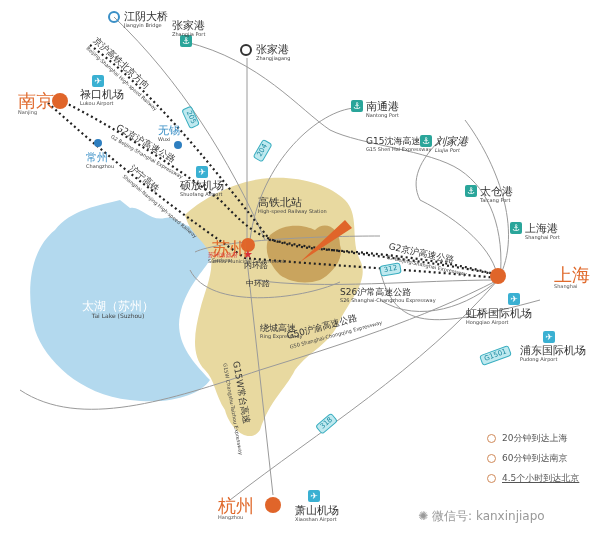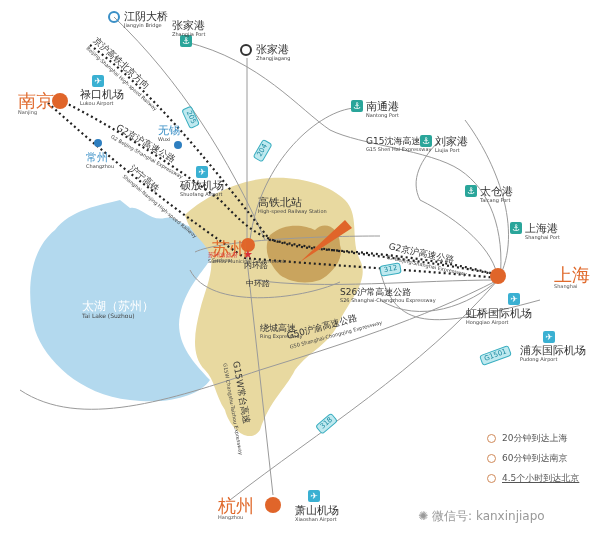--- a/index.html
+++ b/index.html
@@ -105,21 +105,21 @@
     <div class="en">Jiangyin Bridge</div>
   </div>
   <div class="lbl" style="left:208px;top:252px;">
     <div style="font-size:6px;color:#d6303a;">苏州市政府</div>
     <div class="en">Suzhou Municipal Government</div>
   </div>
   <div class="lbl" style="left:258px;top:197px;">
     <div class="zh">高铁北站</div>
     <div class="en">High-speed Railway Station</div>
   </div>
-  <div class="lbl" style="left:82px;top:300px;">
+  <div class="lbl" style="left:82px;top:300px;text-align:center;">
     <div style="font-size:12px;color:#fff;">太湖（苏州）</div>
     <div class="en" style="font-size:6px;">Tai Lake (Suzhou)</div>
   </div>
   <div class="lbl" style="left:244px;top:262px;">
     <div class="zh" style="font-size:8px">内环路</div>
   </div>
   <div class="lbl" style="left:246px;top:280px;">
     <div class="zh" style="font-size:8px">中环路</div>
   </div>
 
@@ -127,21 +127,21 @@
   <div class="lbl" style="left:172px;top:20px;">
     <div class="zh">张家港</div>
     <div class="en">Zhangjia Port</div>
   </div>
   <div class="icon-sq port" style="left:351px;top:100px;">⚓</div>
   <div class="lbl" style="left:366px;top:101px;">
     <div class="zh">南通港</div>
     <div class="en">Nantong Port</div>
   </div>
   <div class="icon-sq port" style="left:420px;top:135px;">⚓</div>
-  <div class="lbl" style="left:435px;top:136px;">
+  <div class="lbl" style="left:435px;top:136px;font-style:italic;">
     <div class="zh">刘家港</div>
     <div class="en">Liujia Port</div>
   </div>
   <div class="icon-sq port" style="left:465px;top:185px;">⚓</div>
   <div class="lbl" style="left:480px;top:186px;">
     <div class="zh">太仓港</div>
     <div class="en">Taicang Port</div>
   </div>
   <div class="icon-sq port" style="left:510px;top:222px;">⚓</div>
   <div class="lbl" style="left:525px;top:223px;">

